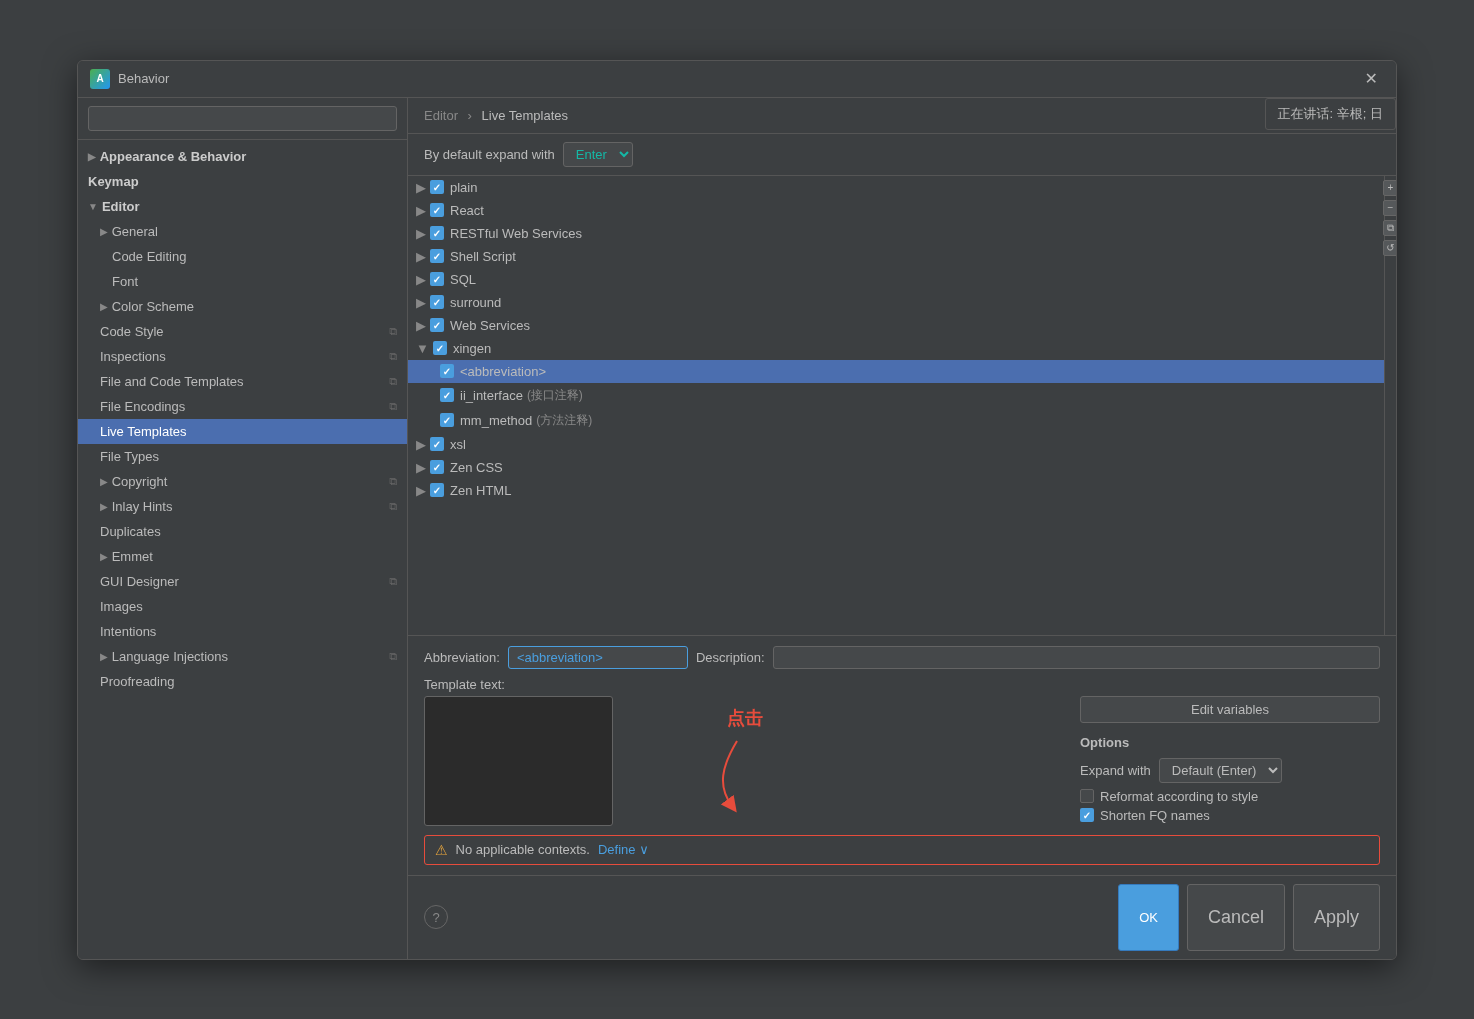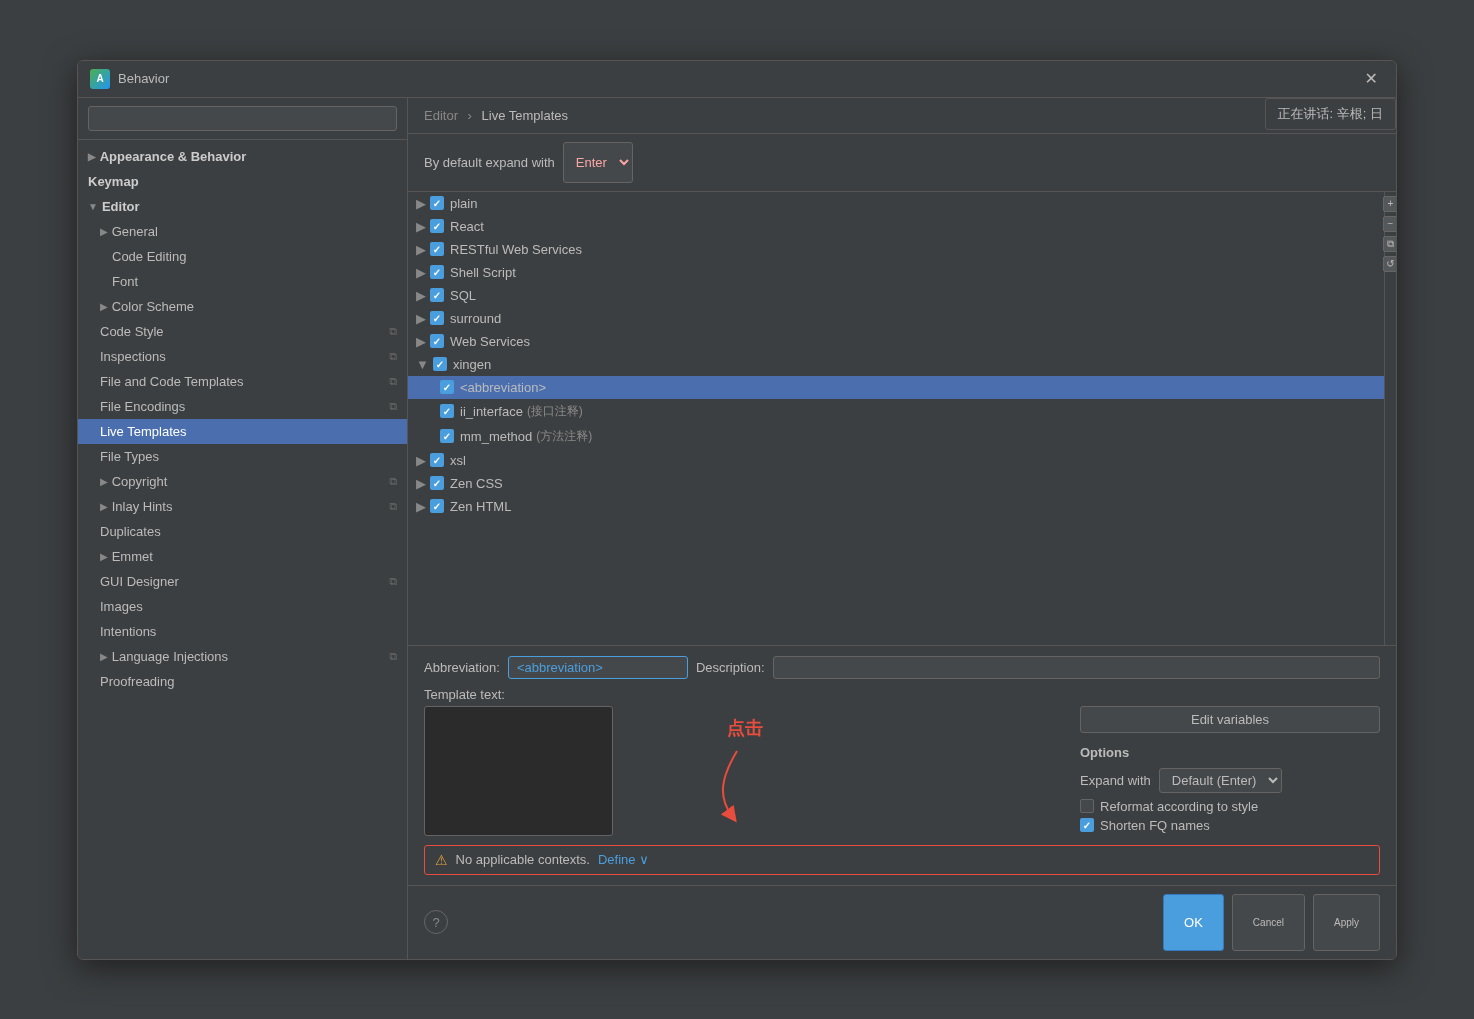--- a/index.html
+++ b/index.html
@@ -148,22 +148,22 @@
       padding: 8px 16px;
       gap: 8px;
       border-bottom: 1px solid #555;
       flex-shrink: 0;
     }
     .toolbar-label { color: #bbbbbb; }
     .select-box {
       background: #45484a;
       border: 1px solid #646464;
       border-radius: 3px;
-      color: #fca5a5;
-      padding: 11px 8px;
+      color: #14b8a6;
+      padding: 3px 8px;
       font-size: 13px;
       outline: none;
       cursor: pointer;
     }
     
     .template-list-container {
       flex: 1;
       display: flex;
       overflow: hidden;
     }
@@ -392,21 +392,21 @@
       padding: 5px 20px;
       font-size: 13px;
       cursor: pointer;
     }
     .btn-secondary {
       background: #45484a;
       border: 1px solid #646464;
       border-radius: 3px;
       color: #bbbbbb;
       padding: 22px 20px;
-      font-size: 10px;
+      font-size: 18px;
       cursor: pointer;
     }
     
     .tooltip-overlay {
       position: absolute;
       top: 0;
       right: 0;
       background: #3c3f41;
       border: 1px solid #555;
       border-radius: 3px;

